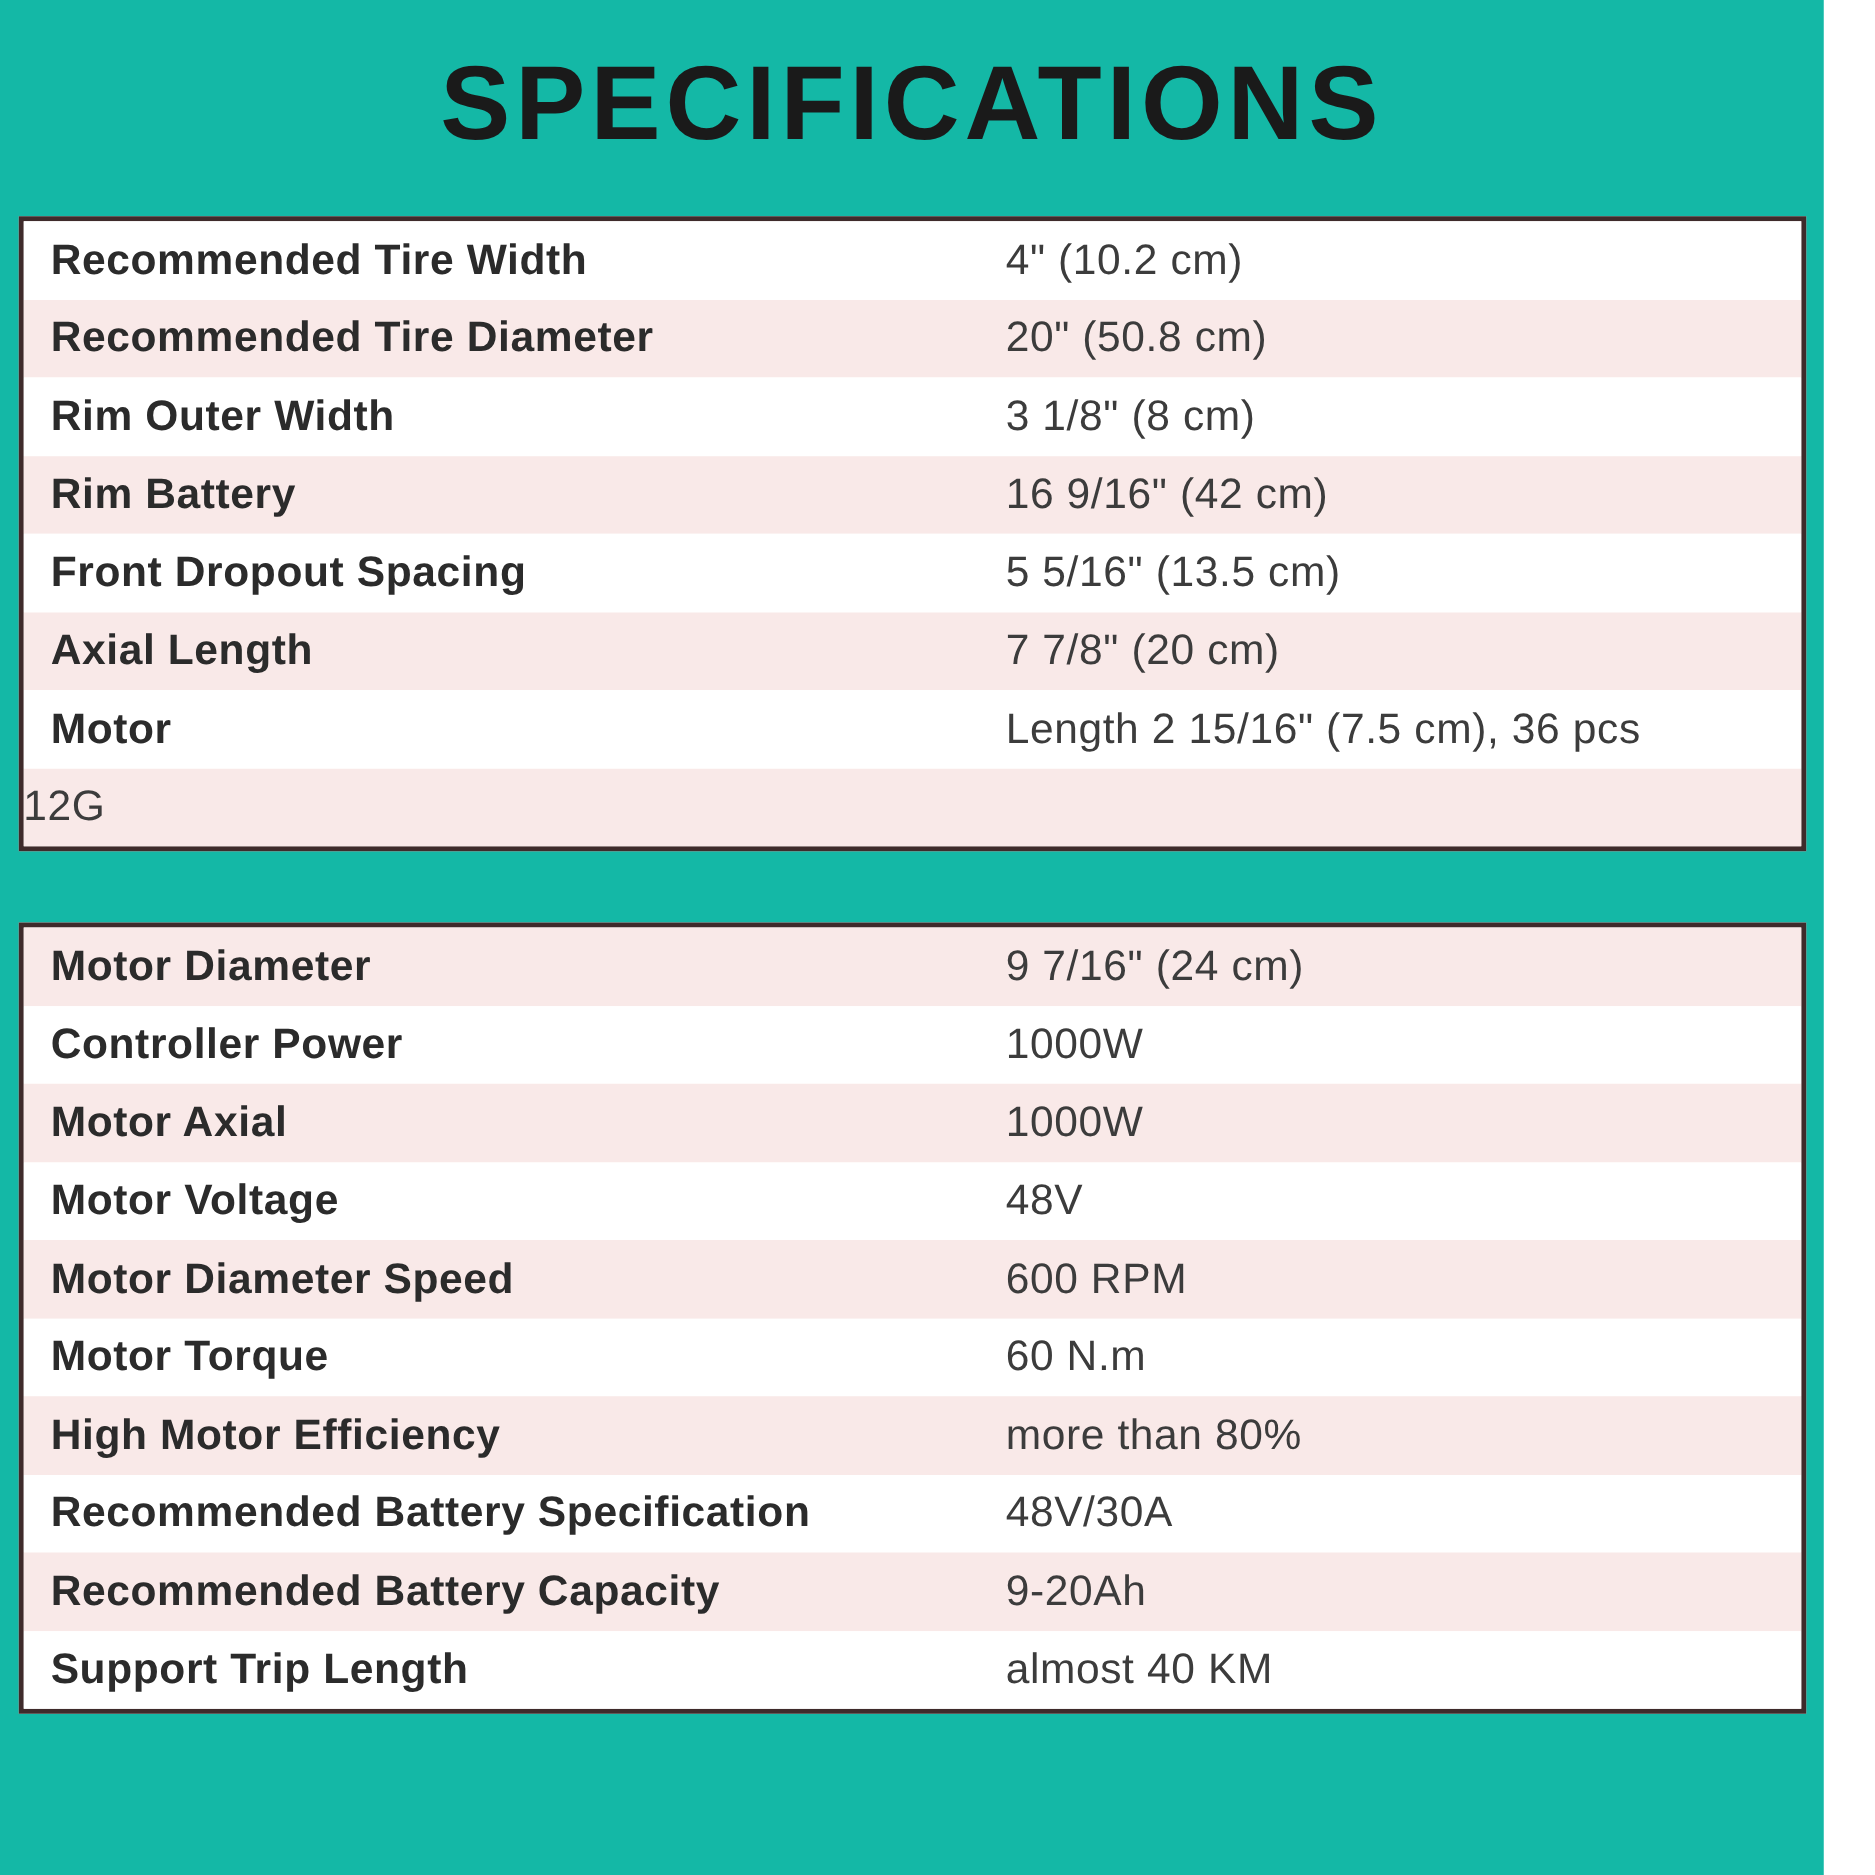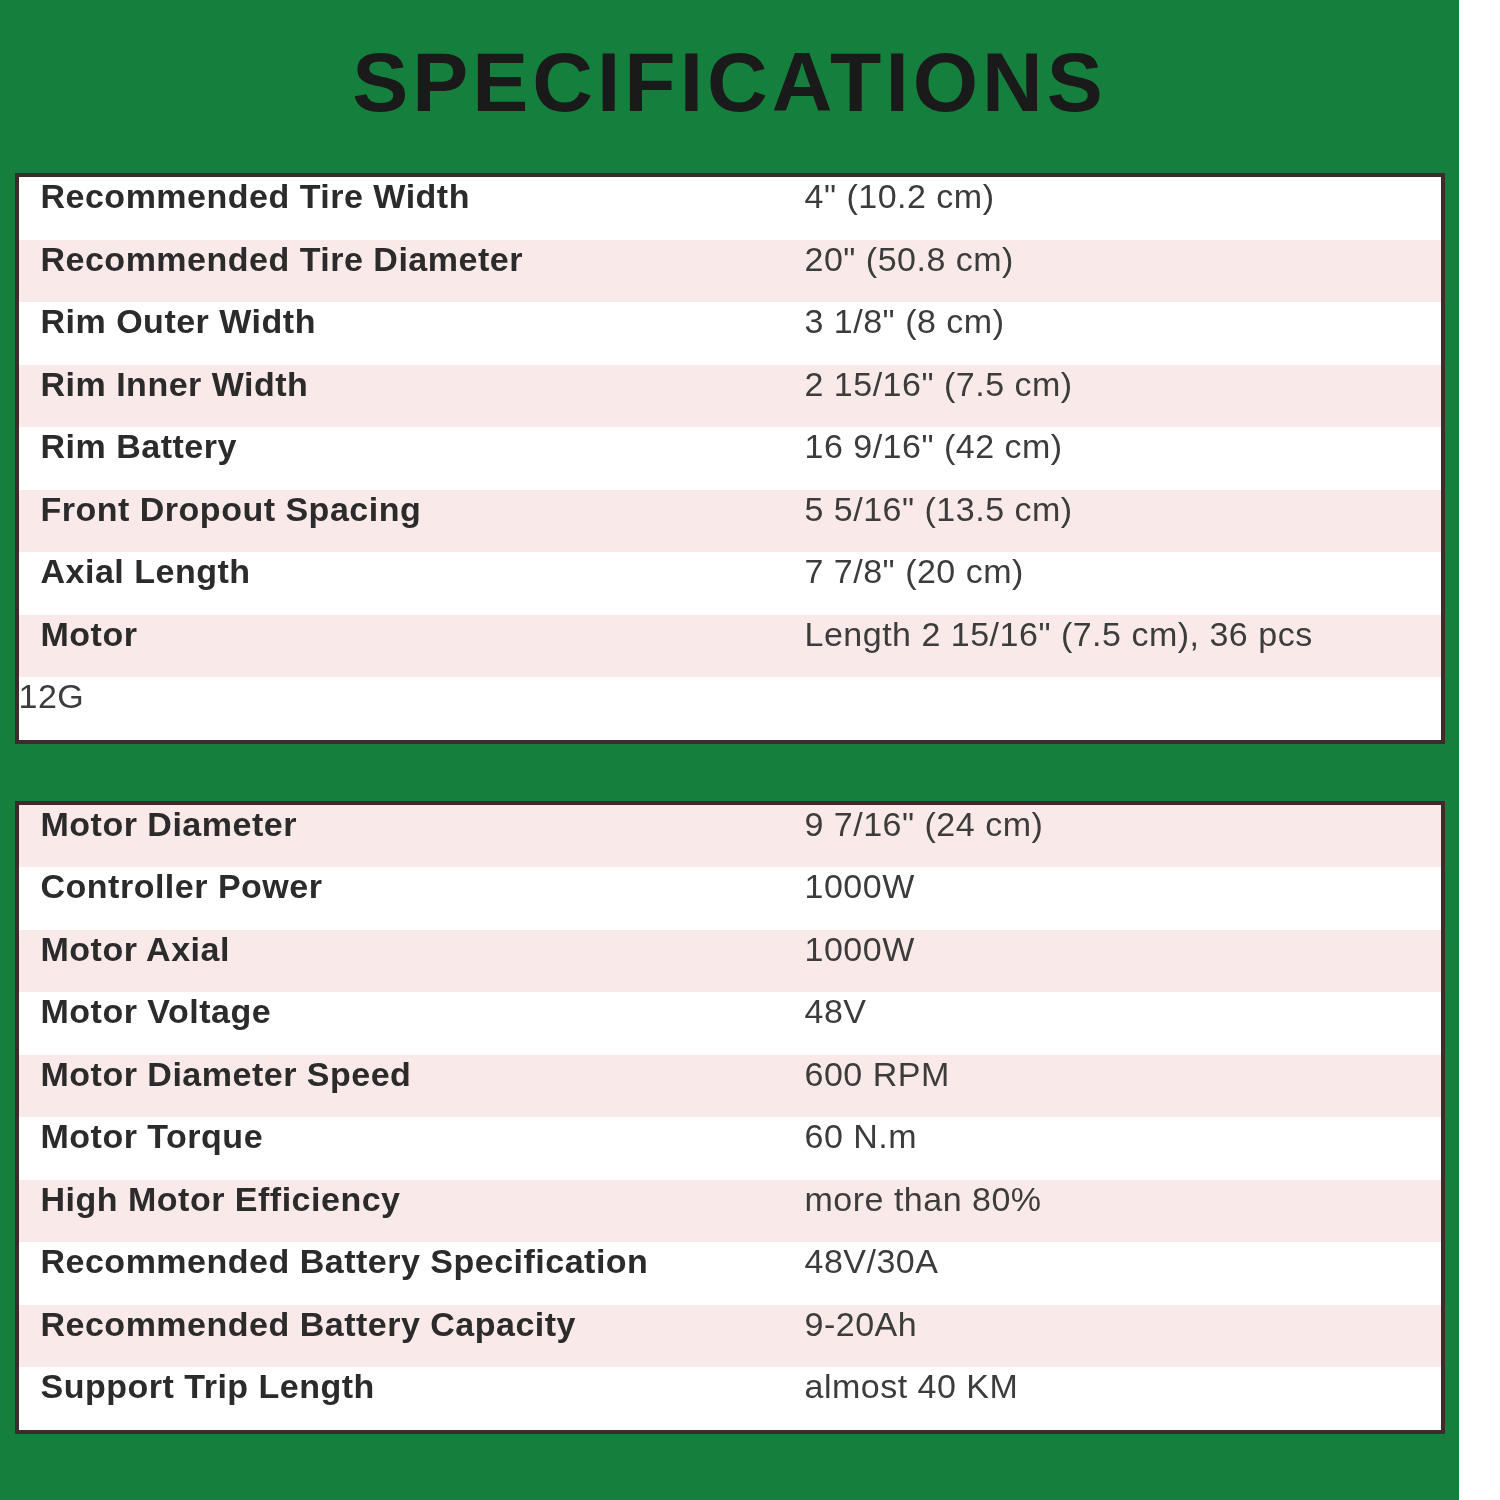--- a/index.html
+++ b/index.html
@@ -14,21 +14,21 @@
     --stripe: #f9e9e8;
     --border: #3f2b2b;
     --title-color: #1a1a1a;
     --label-color: #2b2b2b;
     --value-color: #3c3c3c;
   }
   .page {
     width: 1459px;
     height: 1500px;
     overflow: hidden;
-    background: #15803d;
+    background: #14b8a6;
   }
   .title {
     margin: 40px 0 0 0;
     text-align: center;
     font-size: 84px;
     font-weight: bold;
     letter-spacing: 4px;
     line-height: 1;
     color: var(--title-color, #1a1a1a);
   }
@@ -36,21 +36,21 @@
     width: 1430px;
     margin: 0 auto;
     box-sizing: border-box;
     border: 4px solid var(--border, #3f2b2b);
     background: #ffffff;
   }
   .spec-table.t1 { margin-top: 49px; }
   .spec-table.t2 { margin-top: 57px; }
   .row {
     display: flex;
-    align-items: flex-start;
+    align-items: center;
     height: 62.5px;
     background: #ffffff;
   }
   .t1 .row:nth-child(even) { background: var(--stripe, #f9e9e8); }
   .t2 .row:nth-child(odd)  { background: var(--stripe, #f9e9e8); }
   .label {
     width: 786px;
     padding-left: 22px;
     box-sizing: border-box;
     font-size: 34px;
@@ -80,24 +80,20 @@
       <span class="label">Recommended Tire Width</span>
       <span class="value">4" (10.2 cm)</span>
     </div>
     <div class="row">
       <span class="label">Recommended Tire Diameter</span>
       <span class="value">20" (50.8 cm)</span>
     </div>
     <div class="row">
       <span class="label">Rim Outer Width</span>
       <span class="value">3 1/8" (8 cm)</span>
-    </div>
-    <div class="row">
-      <span class="label">Rim Inner Width</span>
-      <span class="value">2 15/16" (7.5 cm)</span>
     </div>
     <div class="row">
       <span class="label">Rim Battery</span>
       <span class="value">16 9/16" (42 cm)</span>
     </div>
     <div class="row">
       <span class="label">Front Dropout Spacing</span>
       <span class="value">5 5/16" (13.5 cm)</span>
     </div>
     <div class="row">

